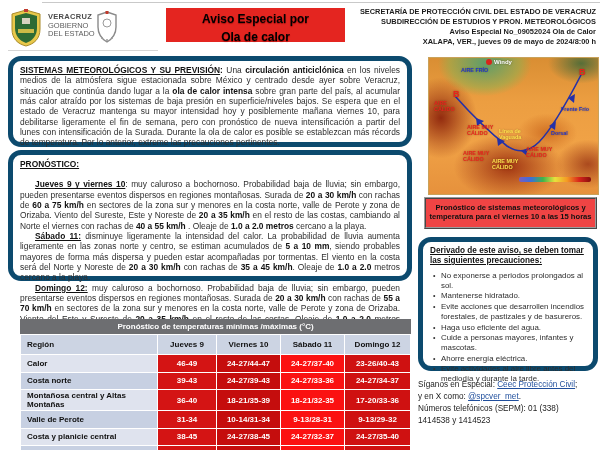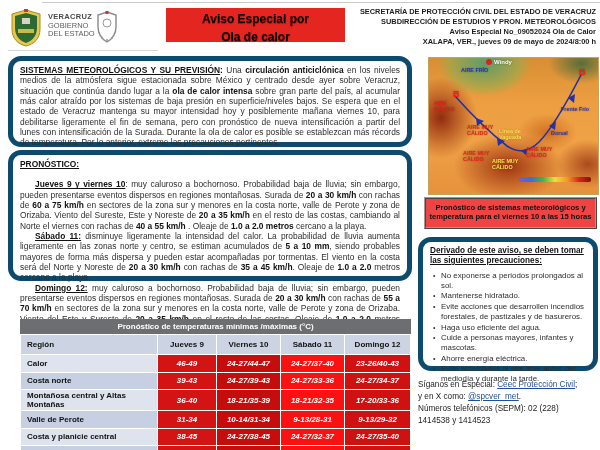--- a/index.html
+++ b/index.html
@@ -37,21 +37,21 @@
   .temp-table{left:20px;top:319px;width:390px;border-collapse:collapse;table-layout:fixed;}
   .temp-table caption{background:#6d6e71;color:#fff;font-weight:bold;font-size:8px;
           height:15px;line-height:15px;text-align:center;caption-side:top;}
   .temp-table th{background:#ccd4e3;color:#111;font-weight:bold;font-size:8px;height:17px;
           border:1.5px solid #fff;}
   .temp-table th.region-h{text-align:left;padding-left:6px;}
   .temp-table td{height:14.5px;font-size:8px;font-weight:bold;text-align:center;
           border:1.5px solid #fff;}
   .temp-table td.region{background:#dfe3ee;color:#111;text-align:left;padding-left:6px;}
   .temp-table tr:nth-child(even) td.region{background:#c7d0e2;}
-  .temp-table td.val{color:#fff;font-style:italic;}
+  .temp-table td.val{color:#fff;}
   .temp-table td.c0{background:var(--col0);}
   .temp-table td.c1{background:var(--col1);}
   .temp-table td.c2{background:var(--col2);}
   .temp-table td.c3{background:var(--col3);}
 
   
   .map{left:428px;top:57px;width:169px;height:136px;overflow:hidden;border:1px solid #c9a25a;
     background:
       radial-gradient(60px 42px at 33% 4%, rgba(88,158,108,.95), rgba(140,175,80,.55) 58%, rgba(0,0,0,0) 78%),
       radial-gradient(46px 28px at 90% 4%, rgba(72,106,56,.9), rgba(0,0,0,0) 72%),
@@ -253,15 +253,15 @@
       <li>Haga uso eficiente del agua.</li>
       <li>Cuide a personas mayores, infantes y mascotas.</li>
       <li>Ahorre energía eléctrica.</li>
       <li>Evite actividades al aire libre antes del mediodía y durante la tarde.</li>
     </ul>
 </div>
 
 <div class="abs footer">
   <div><span>Síganos en Especial: </span><a class="doclink">Ceec Protección Civil</a><span>;</span></div>
   <div><span>y en X como: </span><a class="doclink">@spcver_met</a><span>.</span></div>
-  <div><span>Números telefónicos (SEPM): 02 (228)</span></div>
+  <div><span>Números telefónicos (SEPM): 01 (338)</span></div>
   <div><span>1414538  y 1414523</span></div>
 </div>
 
 </body></html>

